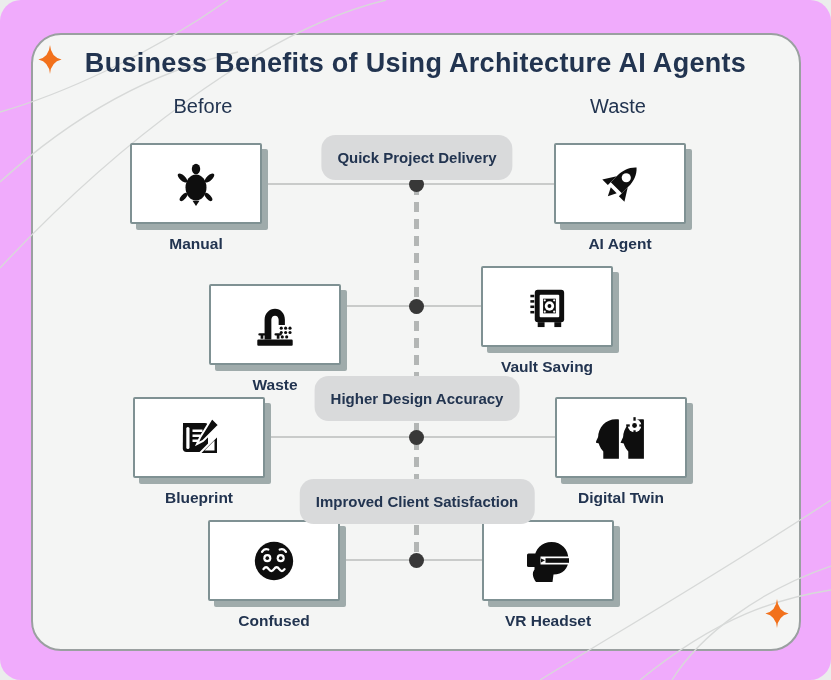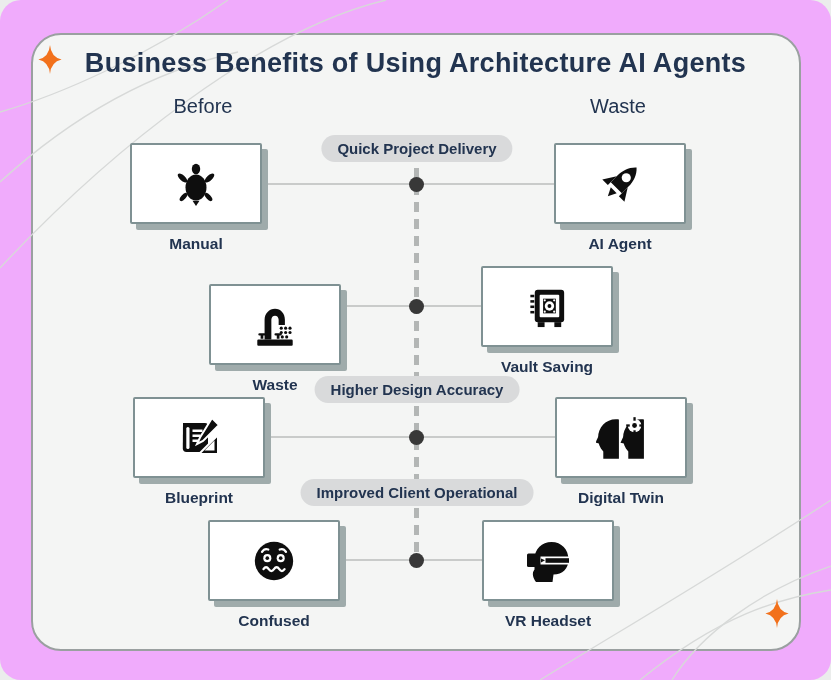--- a/index.html
+++ b/index.html
@@ -13,21 +13,21 @@
   .col-h{position:absolute;top:95px;width:200px;text-align:center;z-index:3;
          font-size:20px;font-weight:400;color:#223450;}
   .col-h.before{left:103px;}
   .col-h.after{left:518px;}
   .vline{position:absolute;left:414px;top:168px;width:5px;height:393px;z-index:3;
          background:repeating-linear-gradient(to bottom,#b3b6b5 0 10px,transparent 10px 17px);}
   .conn{position:absolute;height:2px;background:#c9cbca;z-index:3;}
   .dot{position:absolute;width:15px;height:15px;border-radius:50%;background:#383838;z-index:4;}
   .pill{position:absolute;left:417px;transform:translateX(-50%);z-index:4;white-space:nowrap;
         background:#d9dadb;color:#223450;font-size:15px;font-weight:700;
-        padding:3px 16px;border-radius:14px;line-height:21px;}
+        padding:12px 16px;border-radius:14px;line-height:21px;}
   .node{position:absolute;width:132px;z-index:3;}
   .nbox{width:132px;height:81px;box-sizing:border-box;background:#ffffff;
         border:2px solid #7f9193;box-shadow:6px 6px 0 #9fabab;border-radius:2px;
         display:flex;align-items:center;justify-content:center;}
   .nlabel{position:absolute;top:92px;left:50%;transform:translateX(-50%);white-space:nowrap;
           font-size:15.5px;font-weight:700;color:#223450;}
   .ic{fill:#0e0e0e;}
 </style>
 </head>
 <body>
@@ -69,21 +69,21 @@
   <div class="conn" style="left:340px;top:559px;width:77px"></div>
   <div class="conn" style="left:417px;top:559px;width:65px"></div>
 
   <div class="dot" style="left:409px;top:177px"></div>
   <div class="dot" style="left:409px;top:299px"></div>
   <div class="dot" style="left:409px;top:430px"></div>
   <div class="dot" style="left:409px;top:553px"></div>
 
   <div class="pill" style="top:135px">Quick Project Delivery</div>
   <div class="pill" style="top:376px">Higher Design Accuracy</div>
-  <div class="pill" style="top:479px">Improved Client Operational</div>
+  <div class="pill" style="top:479px">Improved Client Satisfaction</div>
 
   <div class="node" style="left:130px;top:143px">
     <div class="nbox">
       <svg class="ic" width="48" height="48" viewBox="0 0 48 48">
         <ellipse cx="24" cy="9" rx="4.2" ry="5.2"></ellipse>
         <ellipse cx="24" cy="27.5" rx="10.5" ry="13"></ellipse>
         <ellipse cx="10.5" cy="18" rx="2.7" ry="6" transform="rotate(-48 10.5 18)"></ellipse>
         <ellipse cx="37.5" cy="18" rx="2.7" ry="6" transform="rotate(48 37.5 18)"></ellipse>
         <ellipse cx="11.5" cy="37" rx="2.4" ry="5" transform="rotate(42 11.5 37)"></ellipse>
         <ellipse cx="36.5" cy="37" rx="2.4" ry="5" transform="rotate(-42 36.5 37)"></ellipse>

